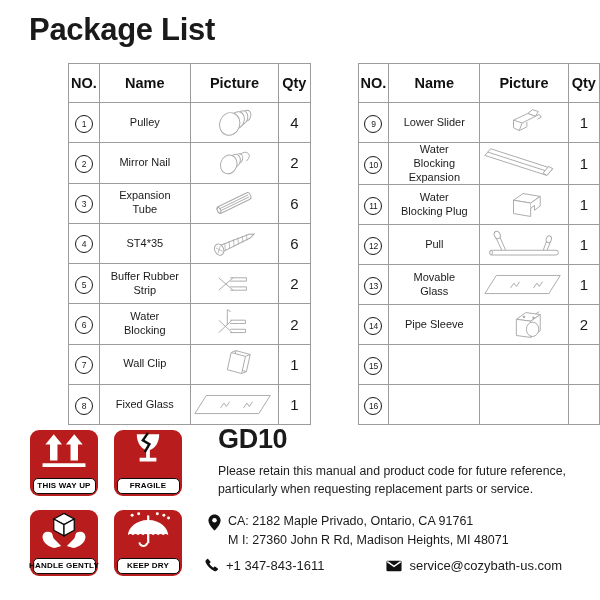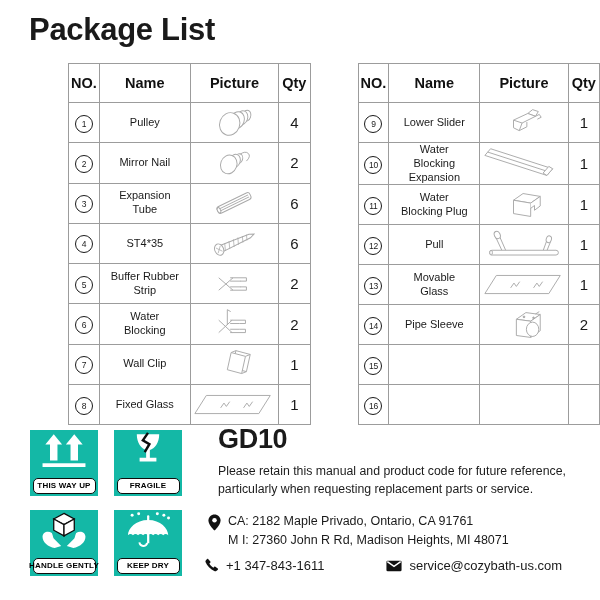--- a/index.html
+++ b/index.html
@@ -12,21 +12,21 @@
   th{height:38px;font-size:14.5px;font-weight:700;color:#111;}
   td{height:39px;}
   td.name{font-size:11px;line-height:1.25;padding:0 10px;}
   td.qty{font-size:15px;}
   .num{display:inline-flex;align-items:center;justify-content:center;width:16px;height:16px;
        border:1px solid #1a1a1a;border-radius:50%;font-size:8.5px;font-weight:500;letter-spacing:-0.3px;}
   td.pic svg{display:block;margin:0 auto;}
   
   .badges{position:absolute;left:30px;top:430px;display:grid;grid-template-columns:68px 68px;
           grid-auto-rows:66px;column-gap:16px;row-gap:14px;}
-  .badge{position:relative;background:#14b8a6;border-radius:0;}
+  .badge{position:relative;background:#b91c1c;border-radius:9px;}
   .badge .picto{position:absolute;left:50%;top:2px;transform:translateX(-50%);line-height:0;}
   .badge .band{position:absolute;left:2.5px;right:2.5px;bottom:2.5px;height:14px;background:#fff;
          border:1.5px solid #0d0d0d;border-radius:5px;display:flex;align-items:center;justify-content:center;
          font-size:8px;font-weight:700;letter-spacing:0.2px;white-space:nowrap;color:#000;}
   
   .gd10{position:absolute;left:218px;top:424px;font-size:27px;font-weight:800;letter-spacing:-0.3px;}
   .note{position:absolute;left:218px;top:462px;width:376px;font-size:12.3px;line-height:1.5;color:#1c1c1c;}
   .address{position:absolute;left:208px;top:512px;display:flex;gap:7px;}
   .address .addr-icon{margin-top:2px;line-height:0;}
   .addr-lines{font-size:12.5px;line-height:1.55;}

